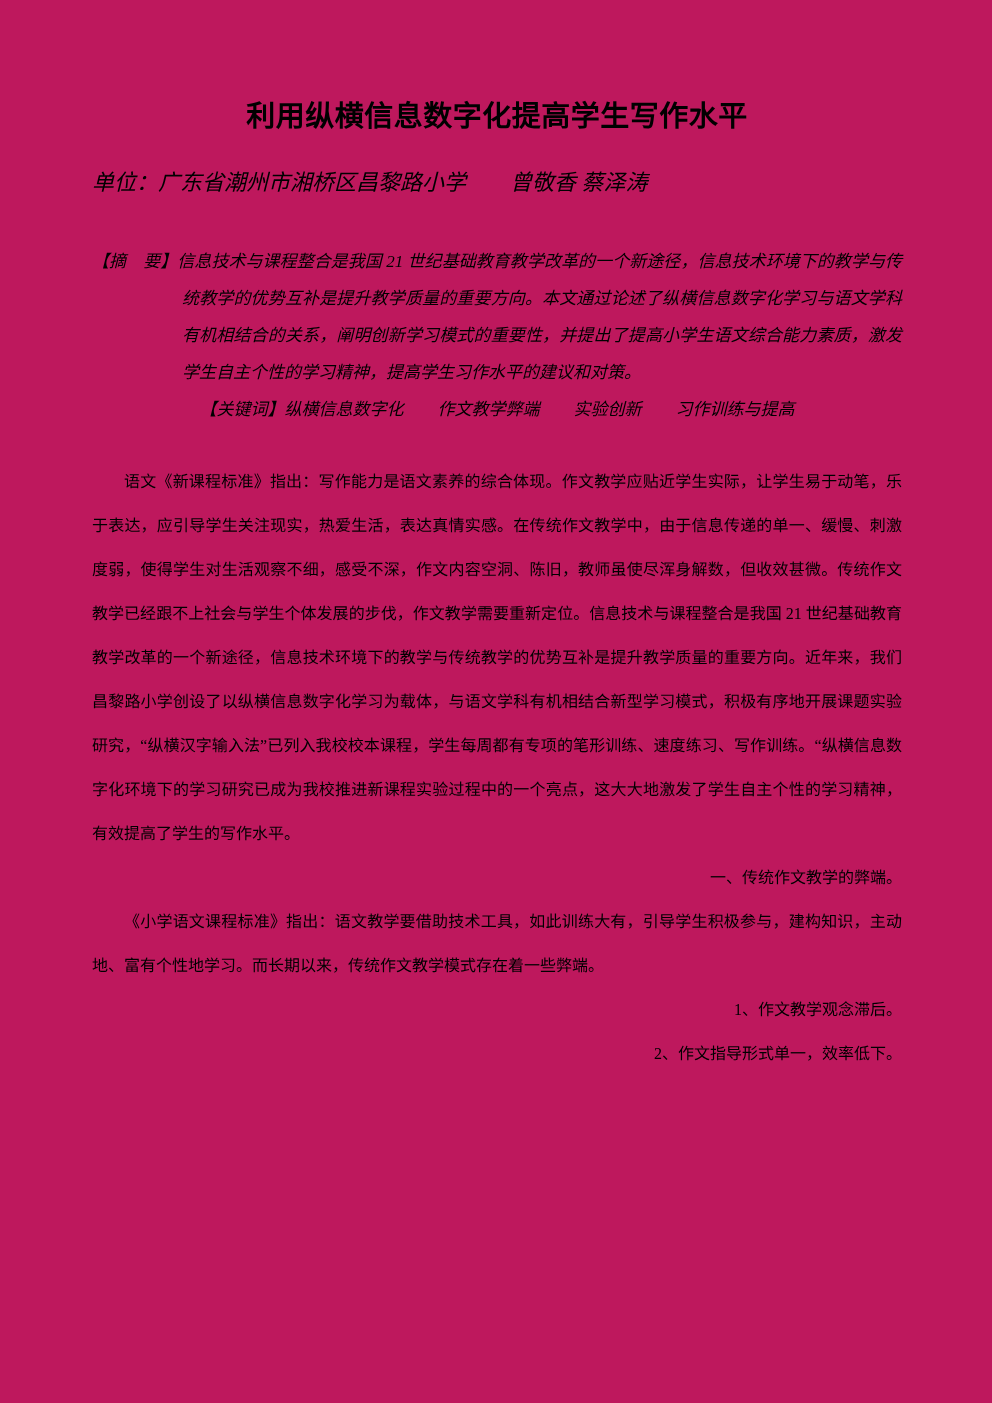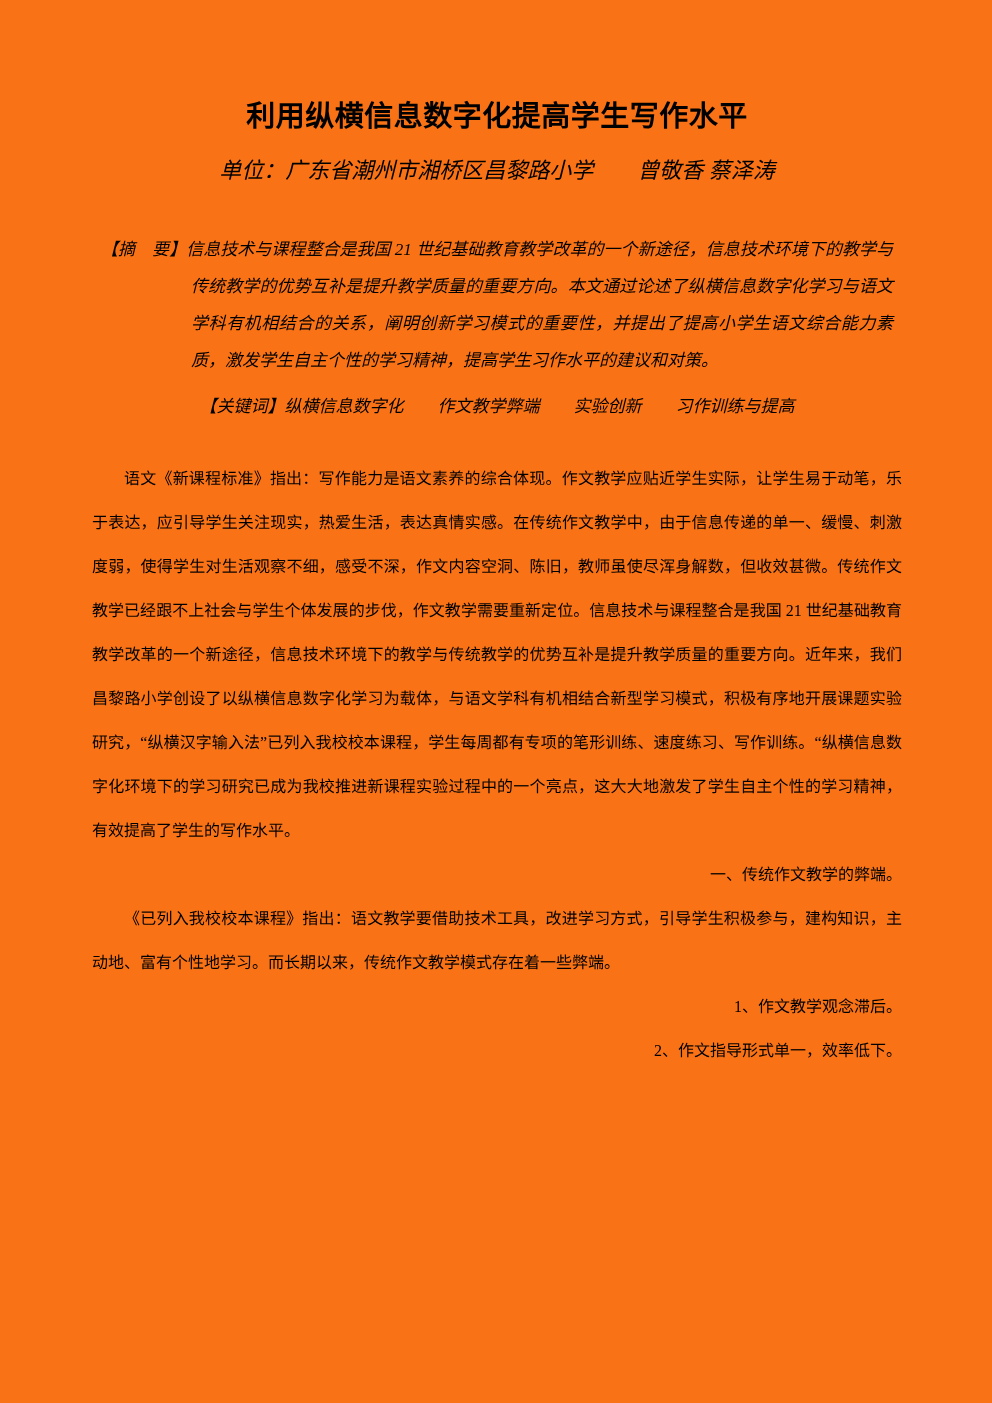--- a/index.html
+++ b/index.html
@@ -5,54 +5,53 @@
   html, body {
     margin: 0;
     padding: 0;
     background: #ffffff;
   }
   .page {
     position: relative;
     width: 992px;
     height: 1403px;
     margin: 0 auto;
-    background: #f97316;
+    background: #be185d;
     color: #000000;
     overflow: hidden;
     font-family: "Liberation Serif", serif;
   }
   .inner {
     padding: 98px 90px 0 92px; 
   }
   .doc-title {
     margin: 0;
     font-family: "Liberation Sans", sans-serif;
     font-weight: bold;
     font-size: 29px;
     line-height: 36px;
     text-align: center;
     letter-spacing: 0.5px;
   }
   .byline {
-    margin: 22px 0 0 0;
+    margin: 34px 0 0 0;
     font-family: "Liberation Serif", serif;
     font-style: italic;          
     font-weight: normal;
     font-size: 22px;
     line-height: 30px;
-    text-align: center;
   }
   .abstract-block {
     margin-top: 45px;
     font-style: italic;          
     font-size: 17px;
     line-height: 37px;
   }
   .abstract {
-    margin: 9px;
+    margin: 0;
     padding-left: 90px;          
     text-indent: -90px;
     text-align: justify;
     text-justify: inter-ideograph;
   }
   .keywords {
     margin: 0;
     text-align: center;
   }
   .label {
@@ -87,19 +86,19 @@
     <p class="byline">单位：广东省潮州市湘桥区昌黎路小学　　曾敬香 蔡泽涛</p>
 
     <div class="abstract-block">
       <p class="abstract"><span class="label">【摘　要】</span><span>信息技术与课程整合是我国 21 世纪基础教育教学改革的一个新途径，信息技术环境下的教学与传统教学的优势互补是提升教学质量的重要方向。本文通过论述了纵横信息数字化学习与语文学科有机相结合的关系，阐明创新学习模式的重要性，并提出了提高小学生语文综合能力素质，激发学生自主个性的学习精神，提高学生习作水平的建议和对策。</span></p>
       <p class="keywords"><span class="label">【关键词】</span><span>纵横信息数字化　　作文教学弊端　　实验创新　　习作训练与提高</span></p>
     </div>
 
     <div class="body-text">
       <p class="para">语文《新课程标准》指出：写作能力是语文素养的综合体现。作文教学应贴近学生实际，让学生易于动笔，乐于表达，应引导学生关注现实，热爱生活，表达真情实感。在传统作文教学中，由于信息传递的单一、缓慢、刺激度弱，使得学生对生活观察不细，感受不深，作文内容空洞、陈旧，教师虽使尽浑身解数，但收效甚微。传统作文教学已经跟不上社会与学生个体发展的步伐，作文教学需要重新定位。信息技术与课程整合是我国 21 世纪基础教育教学改革的一个新途径，信息技术环境下的教学与传统教学的优势互补是提升教学质量的重要方向。近年来，我们昌黎路小学创设了以纵横信息数字化学习为载体，与语文学科有机相结合新型学习模式，积极有序地开展课题实验研究，“纵横汉字输入法”已列入我校校本课程，学生每周都有专项的笔形训练、速度练习、写作训练。“纵横信息数字化环境下的学习研究已成为我校推进新课程实验过程中的一个亮点，这大大地激发了学生自主个性的学习精神，有效提高了学生的写作水平。</p>
       <p class="heading">一、传统作文教学的弊端。</p>
-      <p class="para">《已列入我校校本课程》指出：语文教学要借助技术工具，改进学习方式，引导学生积极参与，建构知识，主动地、富有个性地学习。而长期以来，传统作文教学模式存在着一些弊端。</p>
+      <p class="para">《小学语文课程标准》指出：语文教学要借助技术工具，如此训练大有，引导学生积极参与，建构知识，主动地、富有个性地学习。而长期以来，传统作文教学模式存在着一些弊端。</p>
       <p class="heading">1、作文教学观念滞后。</p>
       <p class="heading">2、作文指导形式单一，效率低下。</p>
     </div>
 
   </div>
 </div>
 
 </body></html>

